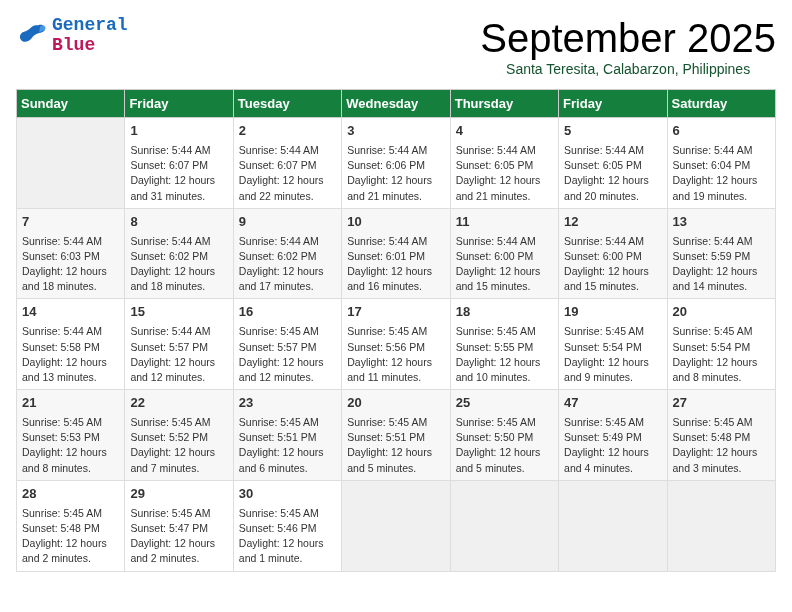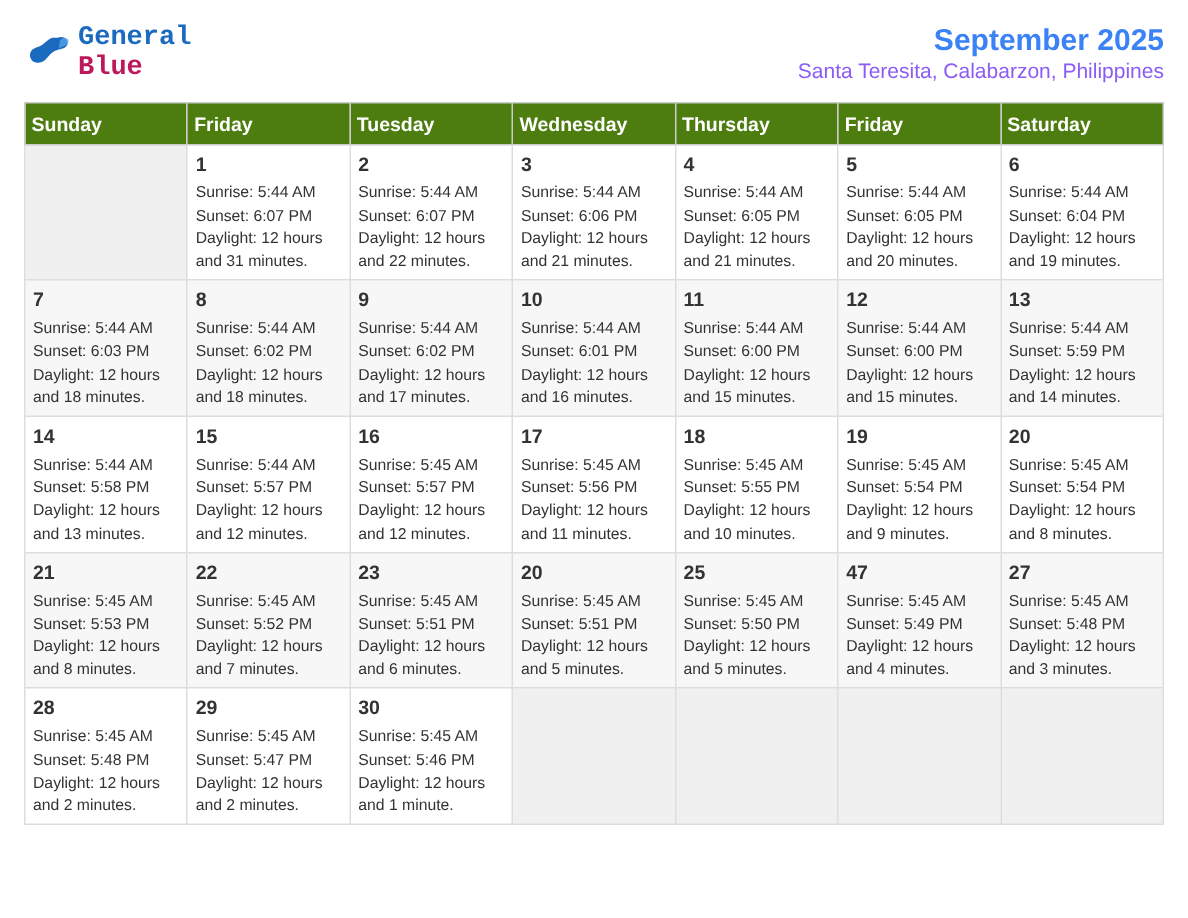--- a/index.html
+++ b/index.html
@@ -32,35 +32,36 @@
       color: #1a6abf;
     }
     .logo-bird {
       width: 32px;
       height: 28px;
     }
     .title-block {
       text-align: right;
     }
     .month-title {
-      font-size: 20px;
-      font-weight: bold;
-      color: #3b82f6;
+      font-size: 40px;
+      font-weight: normal;
+      color: #000000;
     }
     .subtitle {
       font-size: 14px;
-      color: #8b5cf6;
+      color: #14532d;
+      text-align: center;
     }
     table {
       width: 100%;
       border-collapse: collapse;
       font-size: 11px;
     }
     thead tr th {
-      background-color: #4d7c0f;
+      background-color: #15803d;
       color: #fff;
       padding: 6px 4px;
       text-align: left;
       font-size: 13px;
       font-weight: bold;
       border: 1px solid #ccc;
     }
     tbody tr td {
       vertical-align: top;
       padding: 4px 5px;

